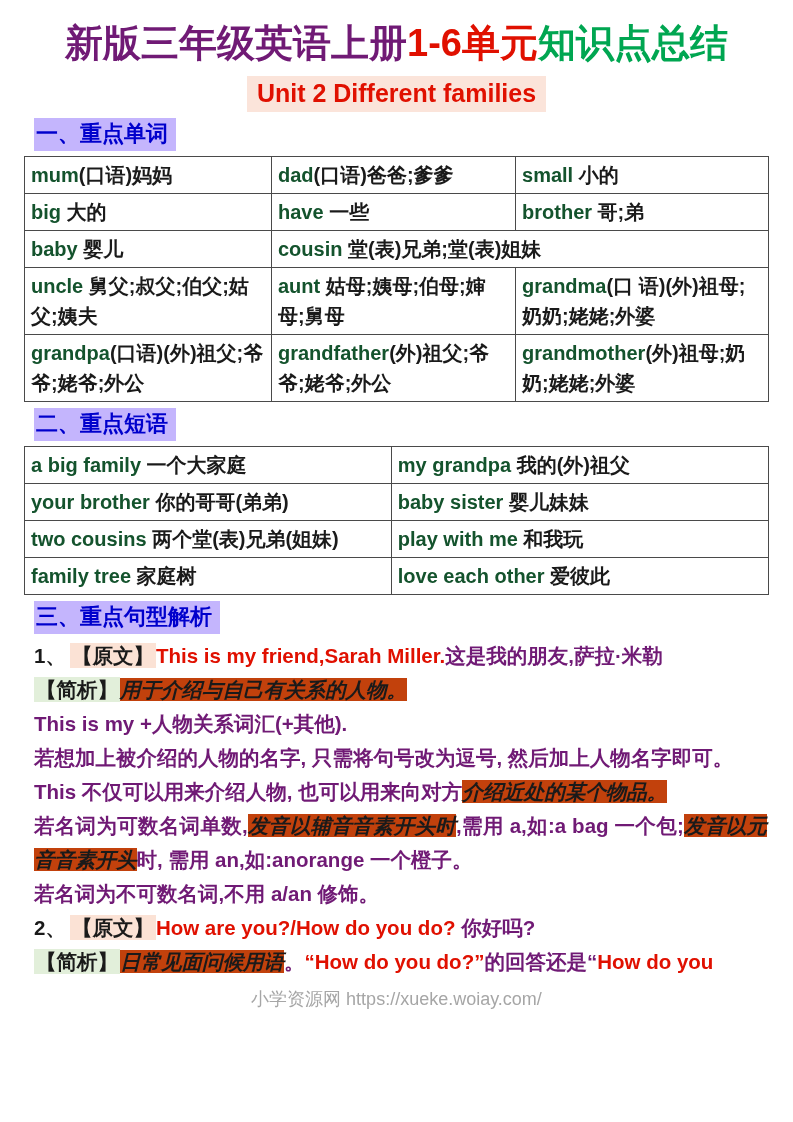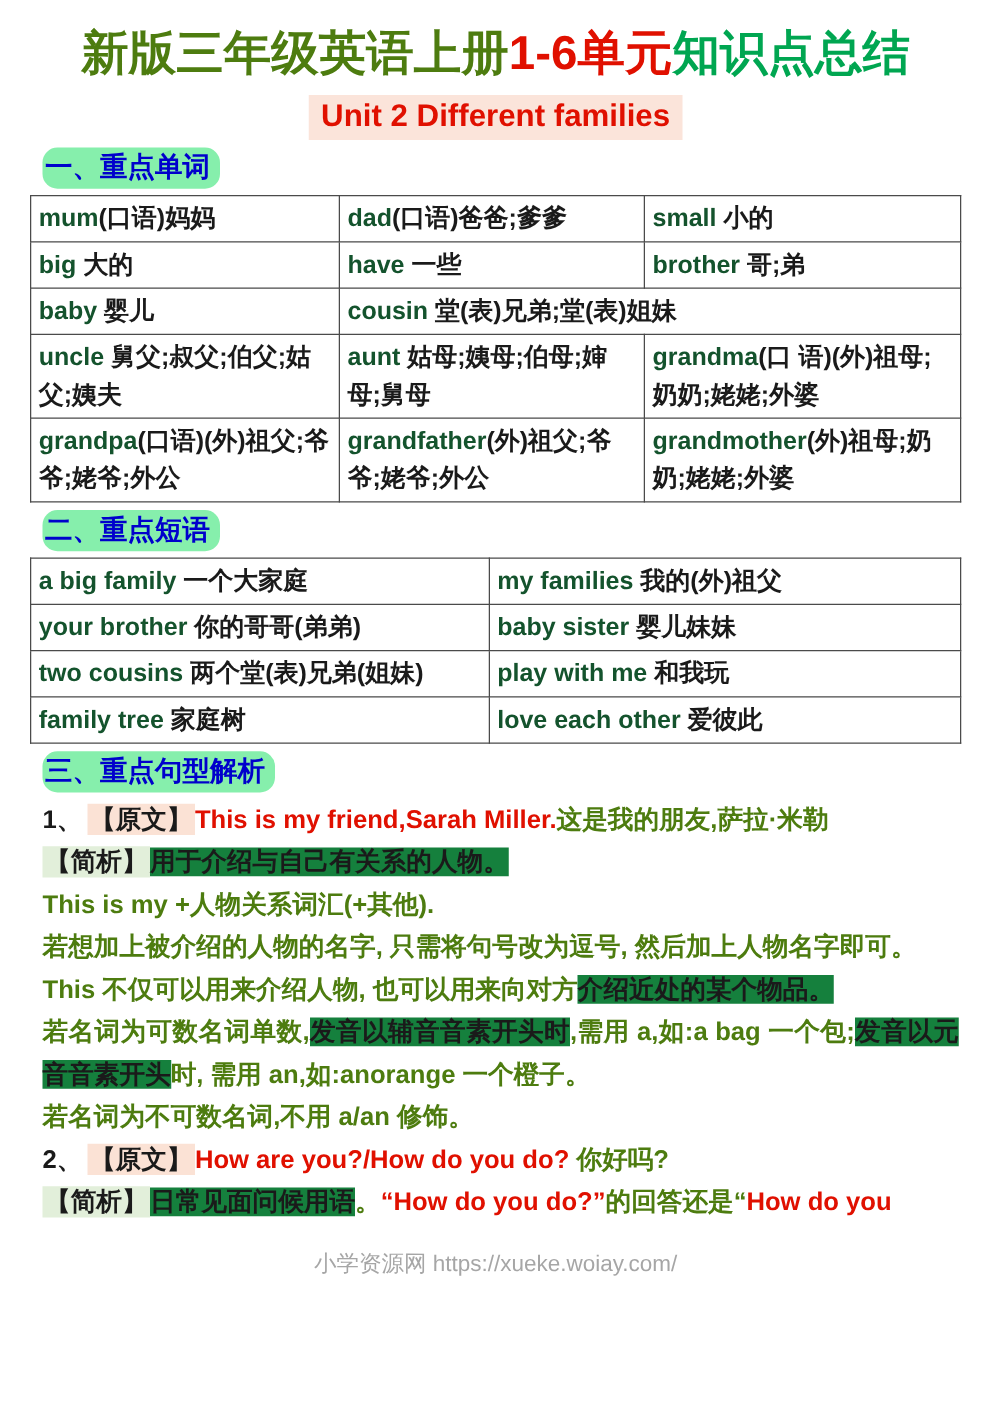--- a/index.html
+++ b/index.html
@@ -15,49 +15,49 @@
     line-height:1.25; white-space:nowrap;
   }
   .subtitle-row { text-align:center; margin:8px 0 6px 0; }
   .subtitle {
     display:inline-block; background:#fbe4da; color:#e01000;
     font-weight:700; font-size:25px; padding:3px 10px 4px 10px;
   }
 
   .section-heading { margin:6px 0 5px 10px; }
   .heading-label {
-    display:inline-block; background:#86efac; color:#0000cc;
-    font-weight:700; font-size:22px; padding:1px 8px 2px 2px;border-radius:12px;
+    display:inline-block; background:#c4b5fd; color:#0000cc;
+    font-weight:700; font-size:22px; padding:1px 8px 2px 2px;
   }
 
   table { width:100%; border-collapse:collapse; table-layout:fixed; }
   td {
     border:1.6px solid #4a4a4a; font-size:20px; font-weight:700;
     padding:3px 6px; line-height:1.5; color:#1a1a1a;
     word-break:break-word; vertical-align:middle;
   }
 
   .paragraphs {
     margin:4px 2px 0 10px; font-size:20.5px; font-weight:700;
     line-height:34px; color:#1a1a1a; text-align:justify;
   }
   .para { margin:0; }
 
-  .seg-black { color:#4d7c0f; }
+  .seg-black { color:#701a75; }
   .seg-num   { color:#1a1a1a; padding-right:4px; }
   .seg-red   { color:#e01000; }
   .seg-green { color:#00a651; }
   .seg-en    { color:#14532d; }
   .seg-cn    { color:#1a1a1a;text-align:right; }
-  .seg-hl    { color:#1a1a1a; background:#15803d; }
+  .seg-hl    { color:#1a1a1a; background:#c2410c;font-style:italic; }
   .seg-orig  { color:#1a1a1a; background:#fbe2d5; padding:1px 2px; }
   .seg-brief { color:#1a1a1a; background:#e2efda; padding:1px 2px; }
 
   .footer {
-    margin-top:20px; text-align:center; color:#a6a6a6;
+    margin-top:8px; text-align:center; color:#a6a6a6;
     font-size:18px; font-weight:400;
   }
 </style>
 </head>
 <body>
 
 <div class="page">
 
   <h1 class="title"><span class="seg-black">新版三年级英语上册</span><span class="seg-red">1-6单元</span><span class="seg-green">知识点总结</span></h1>
 
@@ -108,21 +108,21 @@
   </div>
 
   <table class="phrase-table">
     <colgroup>
         <col style="width:49.3%">
         <col style="width:50.7%">
       </colgroup>
     <tbody>
         <tr>
           <td><span class="seg-en">a big family</span><span class="seg-cn"> 一个大家庭</span></td>
-          <td><span class="seg-en">my families</span><span class="seg-cn"> 我的(外)祖父</span></td>
+          <td><span class="seg-en">my grandpa</span><span class="seg-cn"> 我的(外)祖父</span></td>
         </tr>
         <tr>
           <td><span class="seg-en">your brother</span><span class="seg-cn"> 你的哥哥(弟弟)</span></td>
           <td><span class="seg-en">baby sister</span><span class="seg-cn"> 婴儿妹妹</span></td>
         </tr>
         <tr>
           <td><span class="seg-en">two cousins</span><span class="seg-cn"> 两个堂(表)兄弟(姐妹)</span></td>
           <td><span class="seg-en">play with me</span><span class="seg-cn"> 和我玩</span></td>
         </tr>
         <tr>

